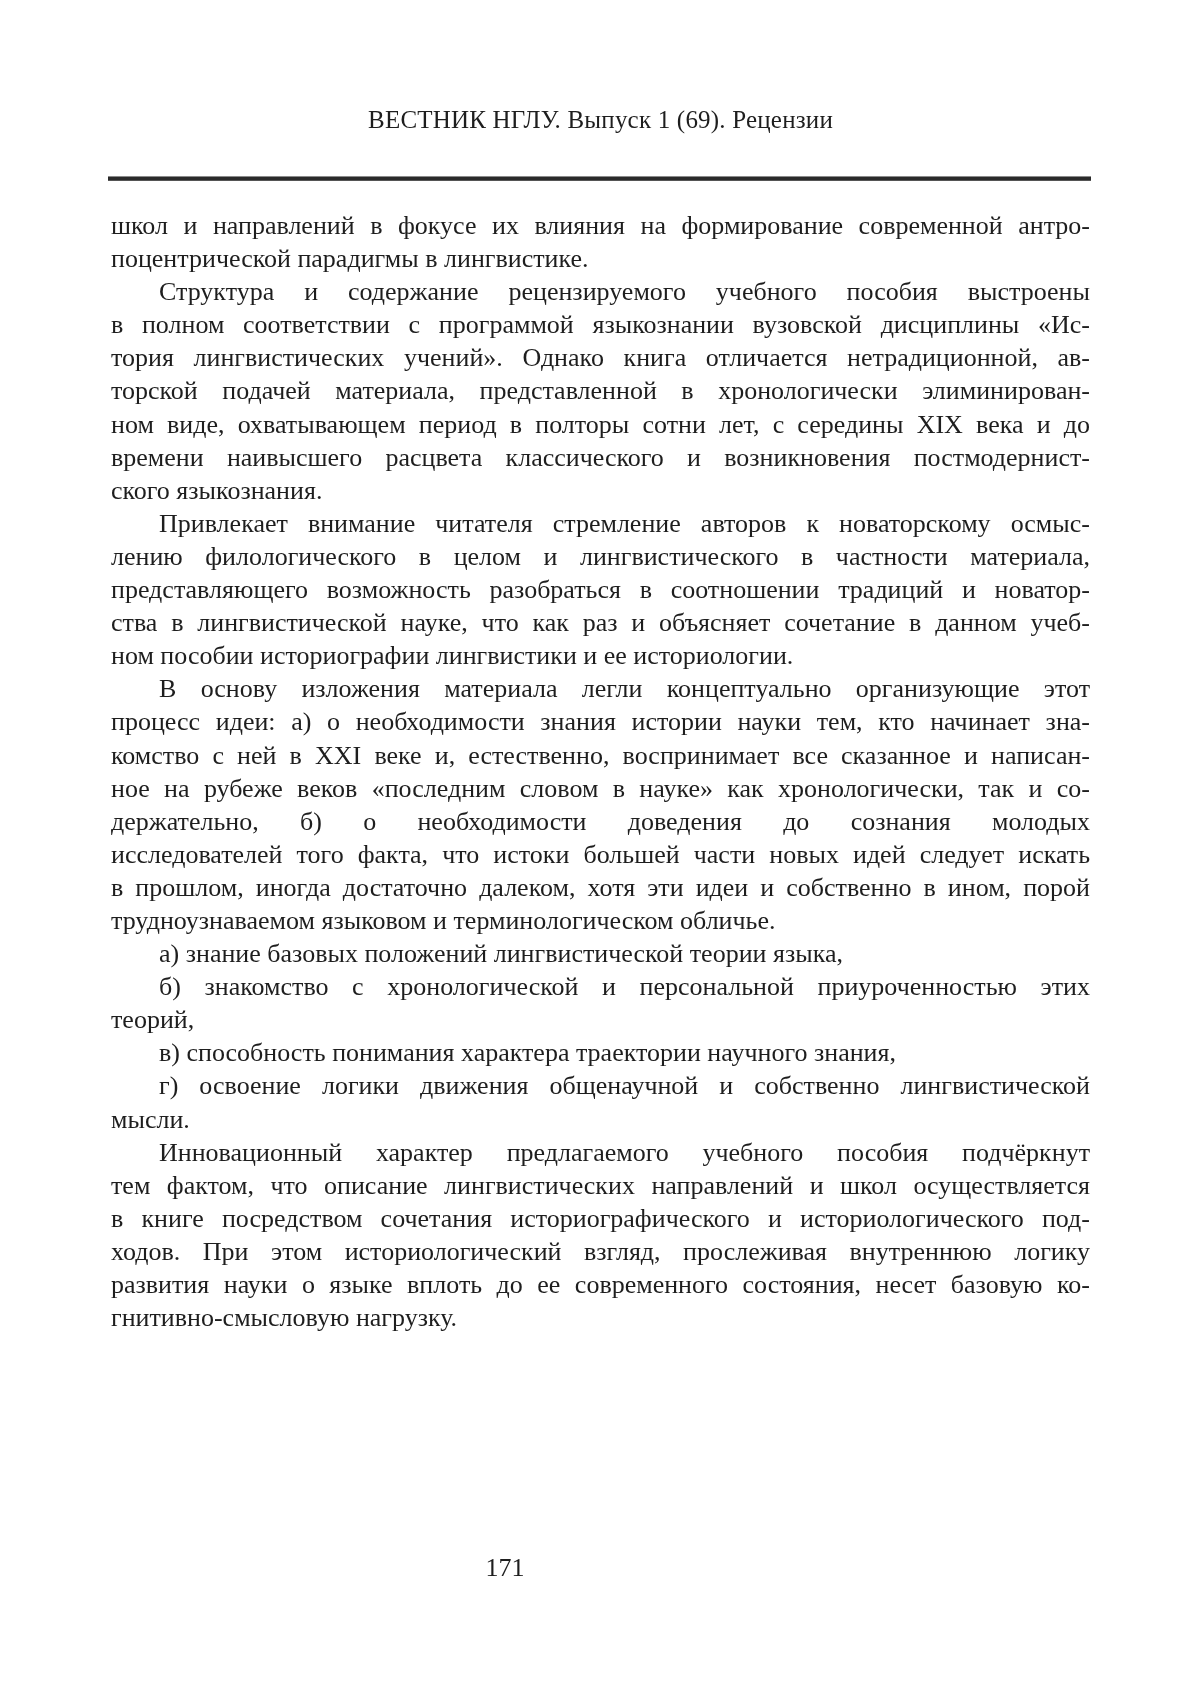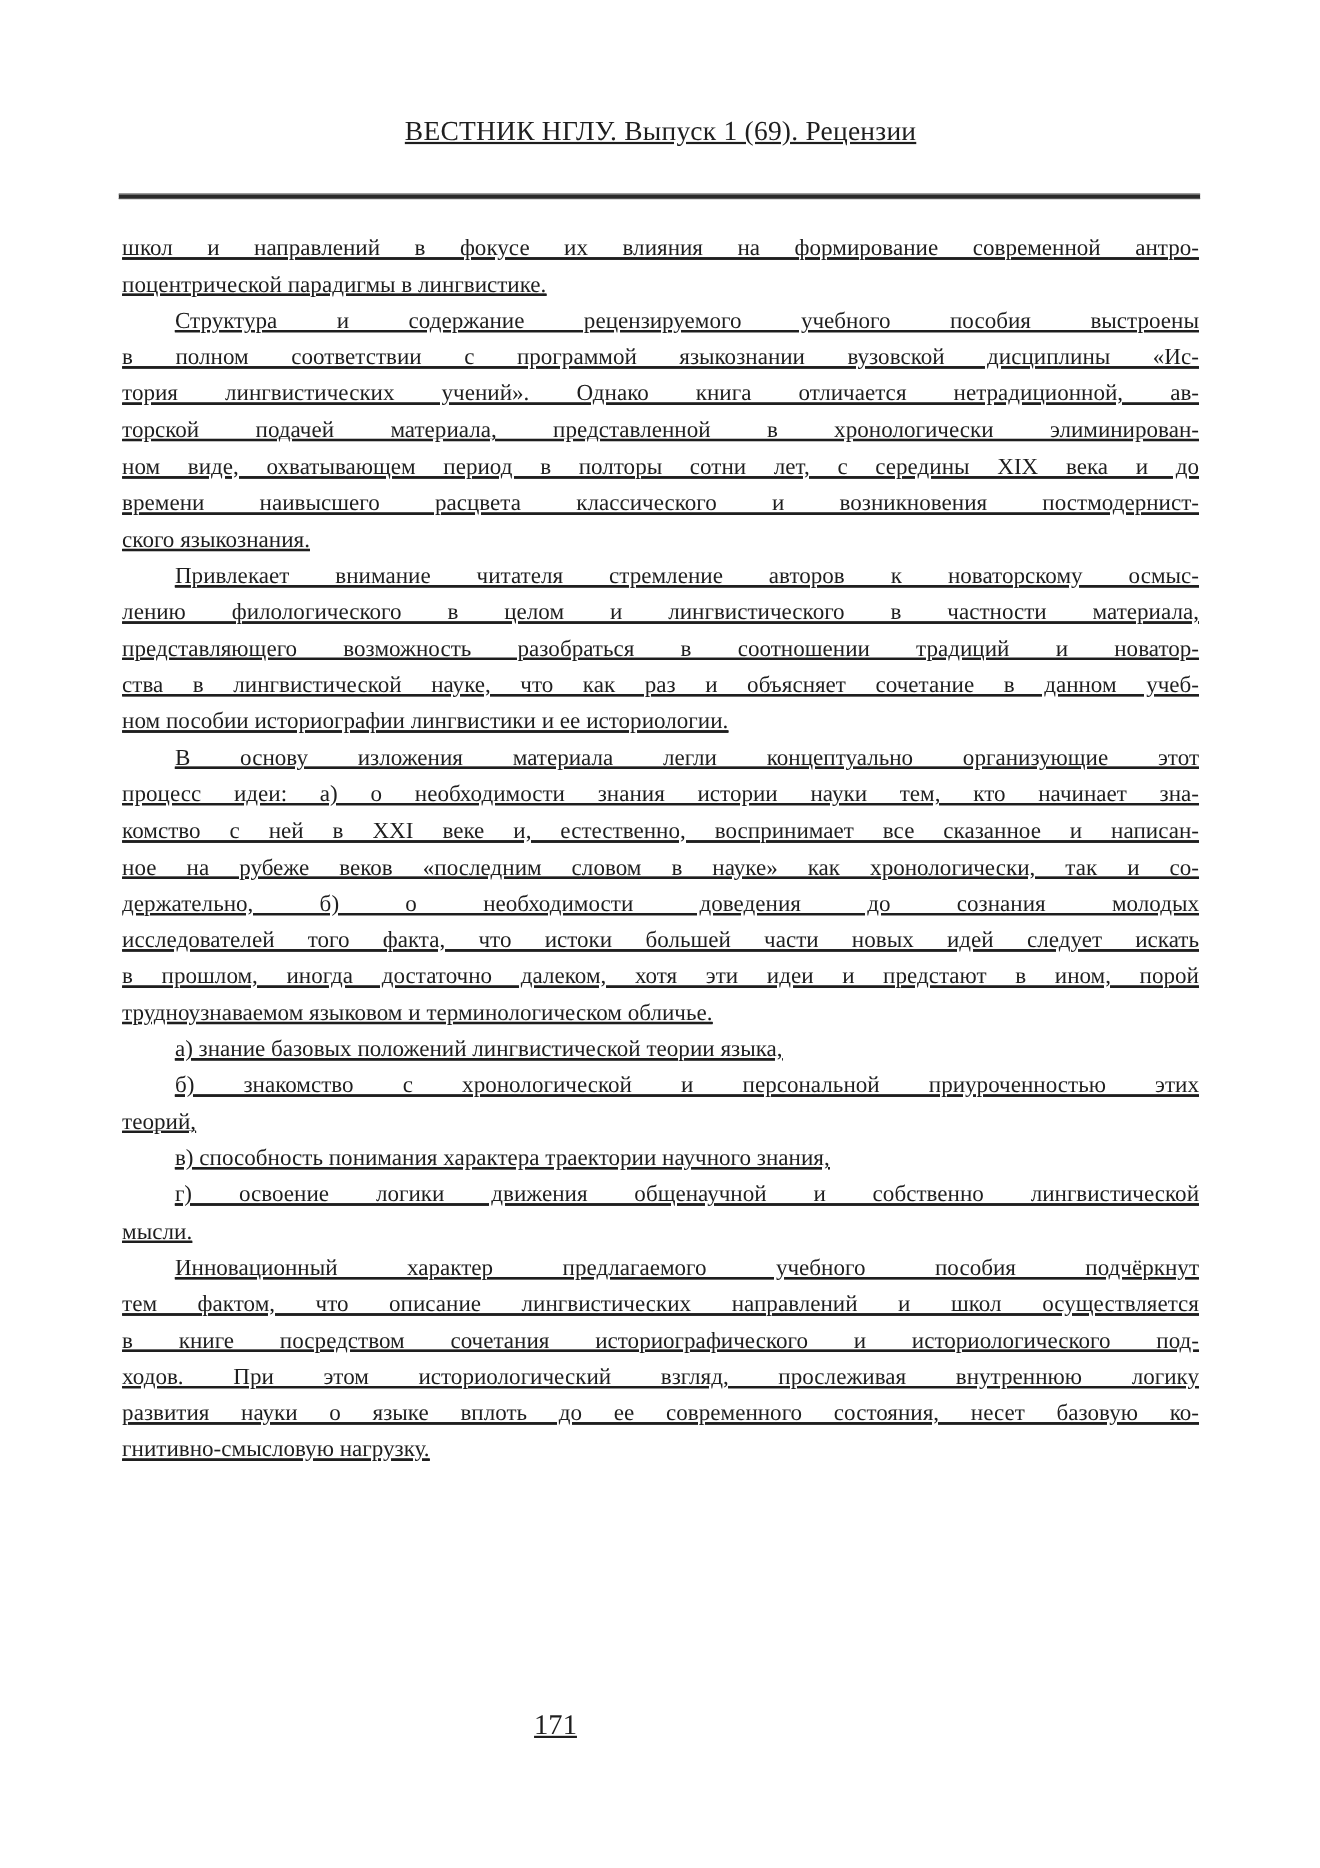--- a/index.html
+++ b/index.html
@@ -1,15 +1,15 @@
 <!DOCTYPE html>
 <html lang="ru"><head>
 <meta charset="utf-8">
 <style>
-  * { margin: 0; padding: 0; box-sizing: border-box; text-decoration: underline; }
+  * { margin: 0; padding: 0; box-sizing: border-box; }
   html, body { background: #ffffff; }
   body {
     width: 1200px;
     height: 1698px;
     font-family: "Liberation Serif", "DejaVu Serif", serif;
     color: #1e1e1e;
     position: relative;
     overflow: hidden;
   }
   .page {
@@ -37,21 +37,21 @@
     height: 5px;
     background: #2a2a2a;
     border-top: 1px solid #8a8a8a;
     border-bottom: 1px solid #555555;
   }
   .article-body {
     position: absolute;
     top: 209px;
     left: 111px;
     width: 979px;
-    font-size: 21px;
+    font-size: 26px;
     line-height: 33.1px;
   }
   .paragraph { margin: 0; }
   .line {
     text-align: justify;
     text-align-last: justify;
     hyphens: none;
     white-space: normal;
     overflow: hidden;
     max-height: 34px;
@@ -102,21 +102,21 @@
       <div class="line last">ном пособии историографии лингвистики и ее историологии.</div>
     </div>
 
     <div class="paragraph">
       <div class="line indent">В основу изложения материала легли концептуально организующие этот</div>
       <div class="line">процесс идеи: а) о необходимости знания истории науки тем, кто начинает зна-</div>
       <div class="line">комство с ней в XXI веке и, естественно, воспринимает все сказанное и написан-</div>
       <div class="line">ное на рубеже веков «последним словом в науке» как хронологически, так и со-</div>
       <div class="line">держательно, б) о необходимости доведения до сознания молодых</div>
       <div class="line">исследователей того факта, что истоки большей части новых идей следует искать</div>
-      <div class="line">в прошлом, иногда достаточно далеком, хотя эти идеи и предстают в ином, порой</div>
+      <div class="line">в прошлом, иногда достаточно далеком, хотя эти идеи и собственно в ином, порой</div>
       <div class="line last">трудноузнаваемом языковом и терминологическом обличье.</div>
     </div>
 
 
     <div class="paragraph">
       <div class="line last indent">а) знание базовых положений лингвистической теории языка,</div>
     </div>
 
     <div class="paragraph">
       <div class="line indent">б) знакомство с хронологической и персональной приуроченностью этих</div>

